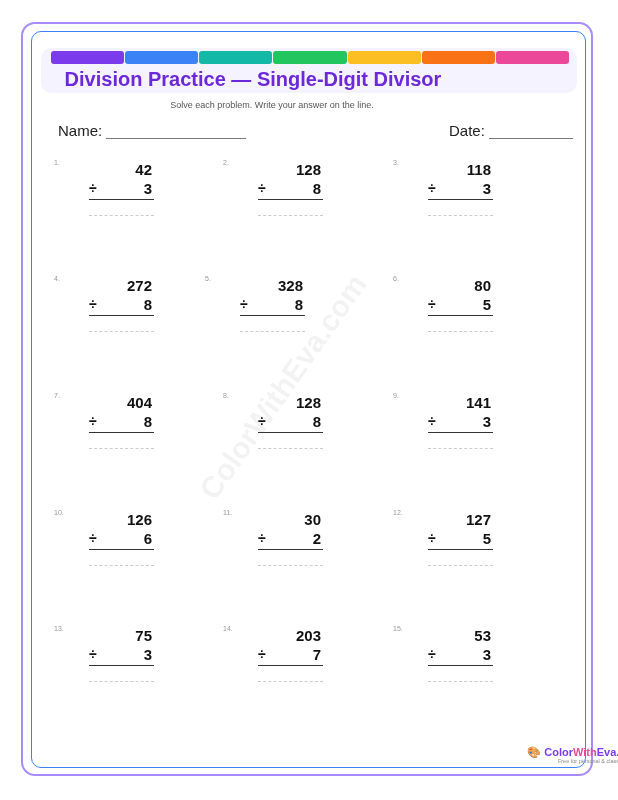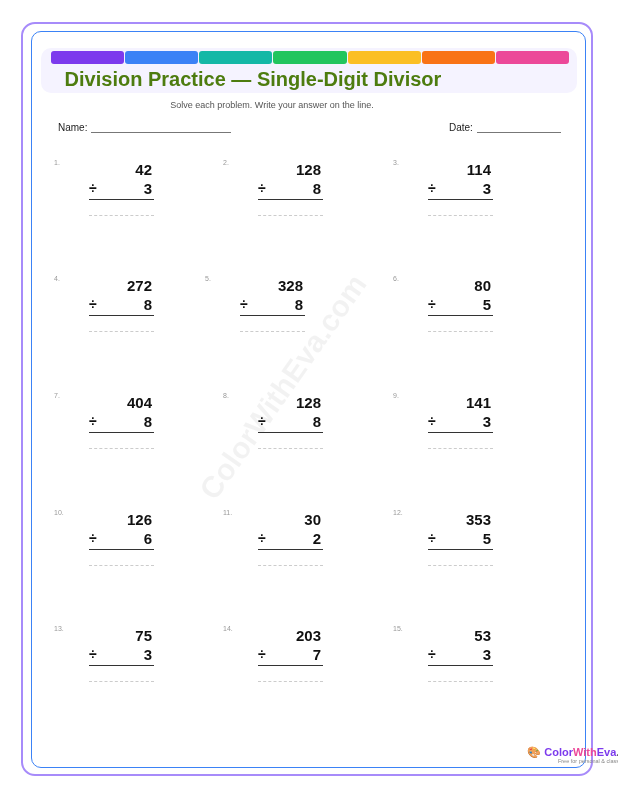--- a/index.html
+++ b/index.html
@@ -2,23 +2,23 @@
 <html><head>
 <meta charset="utf-8">
 <style>
   html,body{margin:0;padding:0;background:#fff;}
   body{width:618px;height:800px;position:relative;overflow:hidden;font-family:"Liberation Sans",sans-serif;}
   .outer{position:absolute;left:21px;top:22px;width:572px;height:754px;border:2px solid #a78bfa;border-radius:14px;box-sizing:border-box;}
   .inner{position:absolute;left:31px;top:31px;width:555px;height:737px;border:1.5px solid #3b82f6;border-radius:10px;box-sizing:border-box;}
   .header{position:absolute;left:41px;top:48px;width:536px;height:45px;background:#f5f3ff;border-radius:10px;}
   .stripe{position:absolute;left:51px;top:51px;width:518px;height:13px;display:flex;gap:1px;}
   .stripe div{flex:1;border-radius:3px;}
-  .title{position:absolute;left:0;width:506px;top:68px;text-align:center;font-size:20px;font-weight:bold;color:#4d7c0f;}
+  .title{position:absolute;left:0;width:506px;top:68px;text-align:center;font-size:20px;font-weight:bold;color:#6d28d9;}
   .instr{position:absolute;left:0;width:544px;top:100px;text-align:center;font-size:9px;color:#555;}
-  .field{position:absolute;top:122px;font-size:10px;color:#222;}
+  .field{position:absolute;top:122px;font-size:15px;color:#222;}
   .field .line{display:inline-block;border-bottom:1px solid #777;vertical-align:bottom;margin-left:4px;}
   .prob{position:absolute;width:120px;height:70px;}
   .num{position:absolute;left:0;top:0;font-size:7px;color:#999;}
   .dividend{position:absolute;right:22px;top:2px;font-size:15px;font-weight:bold;color:#111;}
   .divsym{position:absolute;left:35px;top:21px;font-size:14px;font-weight:bold;color:#111;}
   .divisor{position:absolute;right:22px;top:21px;font-size:15px;font-weight:bold;color:#111;}
   .rule{position:absolute;left:35px;width:65px;top:40px;border-top:1.5px solid #333;}
   .answer{position:absolute;left:35px;width:65px;top:56px;border-top:1px dashed #ccc;}
   .watermark{position:absolute;left:150px;top:370px;font-size:30px;font-weight:bold;color:rgba(0,0,0,0.05);transform:rotate(-55deg);white-space:nowrap;}
   .footer{position:absolute;left:0;width:618px;top:746px;text-align:right;margin-left:24px;}
@@ -66,21 +66,21 @@
     <div class="prob" style="left: 223px; top: 159px;">
       <span class="num">2.</span>
       <span class="dividend">128</span>
       <span class="divsym">÷</span>
       <span class="divisor">8</span>
       <div class="rule"></div>
       <div class="answer"></div>
     </div>
     <div class="prob" style="left: 393px; top: 159px;">
       <span class="num">3.</span>
-      <span class="dividend">114</span>
+      <span class="dividend">118</span>
       <span class="divsym">÷</span>
       <span class="divisor">3</span>
       <div class="rule"></div>
       <div class="answer"></div>
     </div>
     <div class="prob" style="left: 54px; top: 275px;">
       <span class="num">4.</span>
       <span class="dividend">272</span>
       <span class="divsym">÷</span>
       <span class="divisor">8</span>
@@ -138,21 +138,21 @@
     <div class="prob" style="left: 223px; top: 509px;">
       <span class="num">11.</span>
       <span class="dividend">30</span>
       <span class="divsym">÷</span>
       <span class="divisor">2</span>
       <div class="rule"></div>
       <div class="answer"></div>
     </div>
     <div class="prob" style="left: 393px; top: 509px;">
       <span class="num">12.</span>
-      <span class="dividend">353</span>
+      <span class="dividend">127</span>
       <span class="divsym">÷</span>
       <span class="divisor">5</span>
       <div class="rule"></div>
       <div class="answer"></div>
     </div>
     <div class="prob" style="left: 54px; top: 625px; text-decoration: underline;">
       <span class="num">13.</span>
       <span class="dividend">75</span>
       <span class="divsym">÷</span>
       <span class="divisor">3</span>

